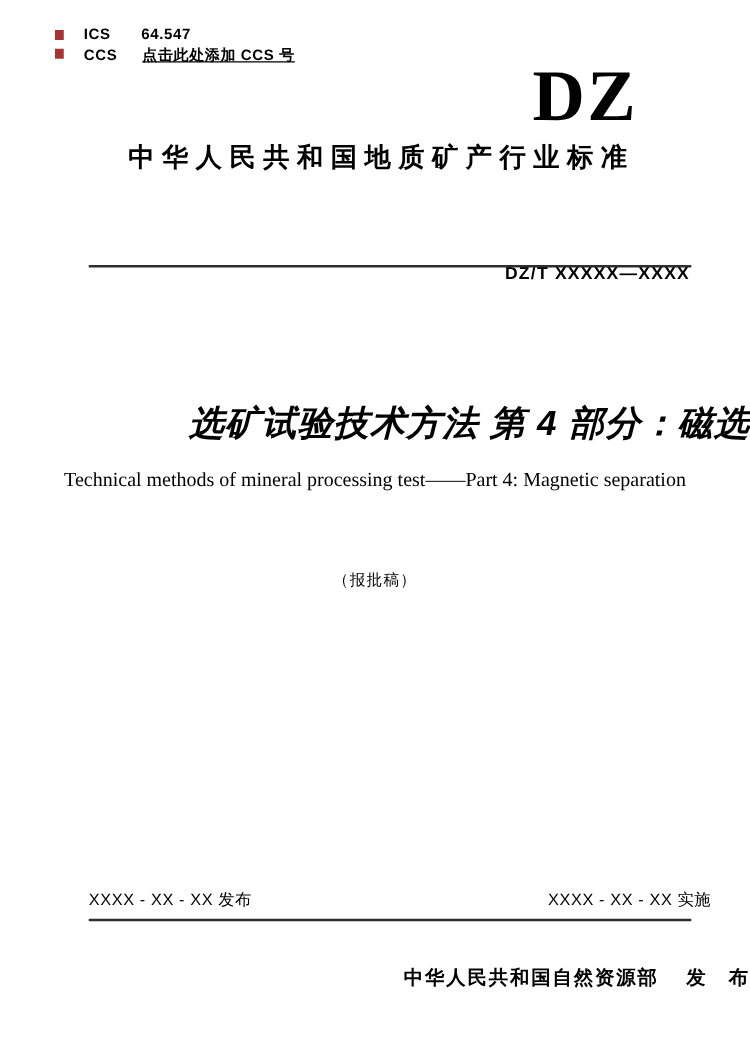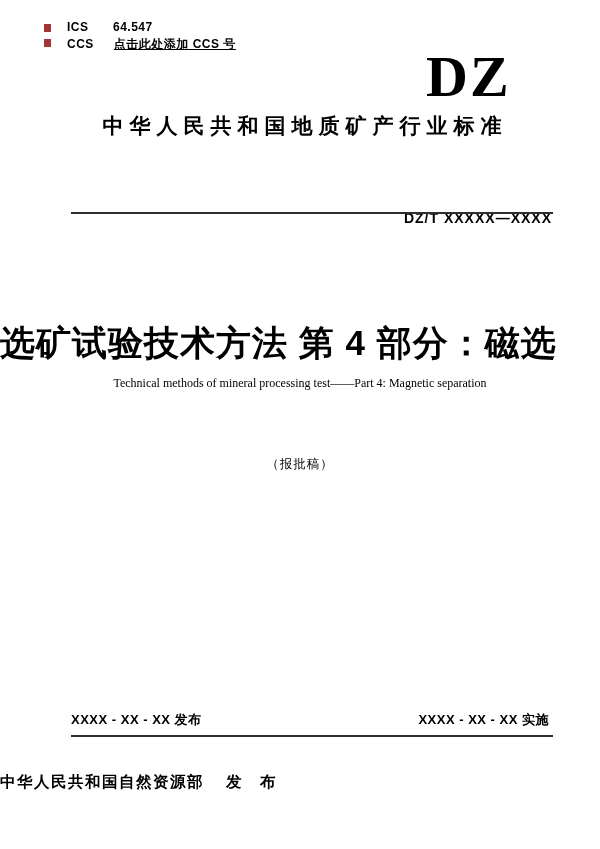--- a/index.html
+++ b/index.html
@@ -44,45 +44,45 @@
     font-size:14px;font-weight:bold;letter-spacing:1px;white-space:nowrap;margin-top:48px;
   }
 
   .rule{left:71px;width:482px;height:2px;background:#2e2e2e;}
   .rule-top{top:212px;}
   .rule-bottom{top:735px;}
 
   
   .title-cn{
     left:0;right:0;top:320px;
-    text-align:left;
-    font-size:35px;font-weight:bold;letter-spacing:1px;white-space:nowrap;
+    text-align:right;
+    font-size:28px;font-weight:bold;letter-spacing:1px;white-space:nowrap;font-style:italic;
   }
   .title-en{
     left:0;right:0;top:376px;
     text-align:center;
     font-family:"Liberation Serif","DejaVu Serif",serif;
-    font-size:12px;white-space:nowrap;
+    font-size:16px;white-space:nowrap;
   }
   .draft{
     left:0;right:0;top:456px;
     text-align:center;
     font-family:"Liberation Serif","DejaVu Serif",serif;
     font-size:12.5px;letter-spacing:1px;
   }
 
   
-  .date{top:711px;font-size:13px;font-weight:bold;white-space:nowrap;letter-spacing:.5px;}
+  .date{top:711px;font-size:13px;font-weight:normal;white-space:nowrap;letter-spacing:.5px;}
   .date-issue{left:71px;}
-  .date-impl{right:51px;}
+  .date-impl{right:31px;}
 
   
   .publisher{
     left:0;right:0;top:772px;
-    display:flex;justify-content:flex-start;align-items:baseline;gap:22px;
+    display:flex;justify-content:flex-end;align-items:baseline;gap:22px;
     font-size:15.5px;font-weight:bold;letter-spacing:1.5px;white-space:nowrap;
   }
 </style>
 </head>
 <body>
 
 <div class="abs rev-mark rev-1"></div>
 <div class="abs rev-mark rev-2"></div>
 
 <div class="abs meta-line meta-ics">

